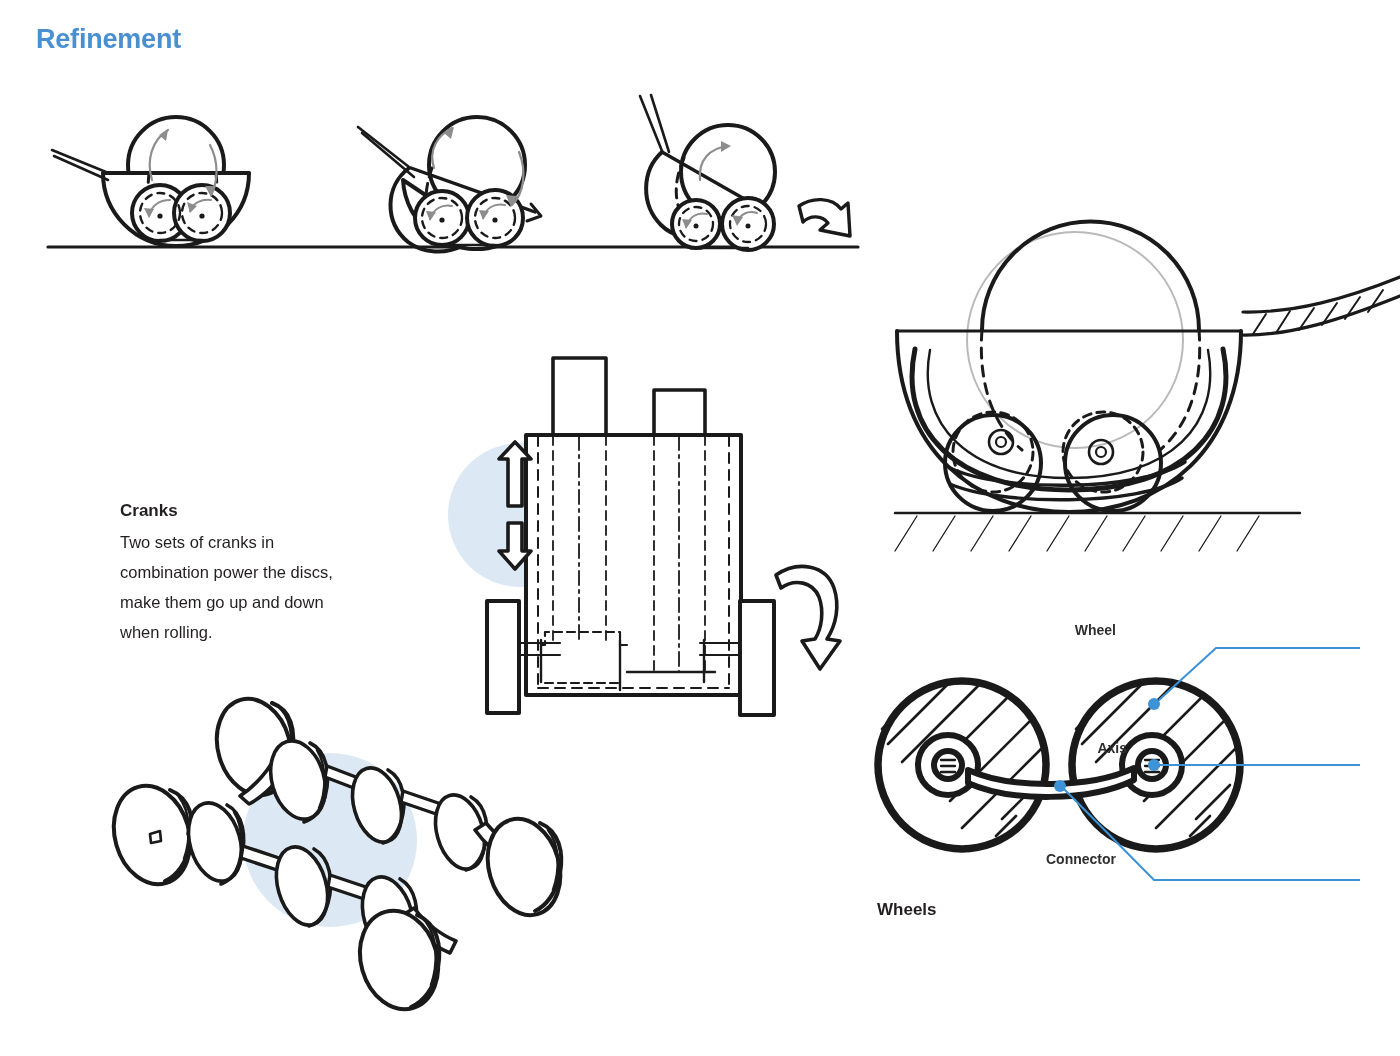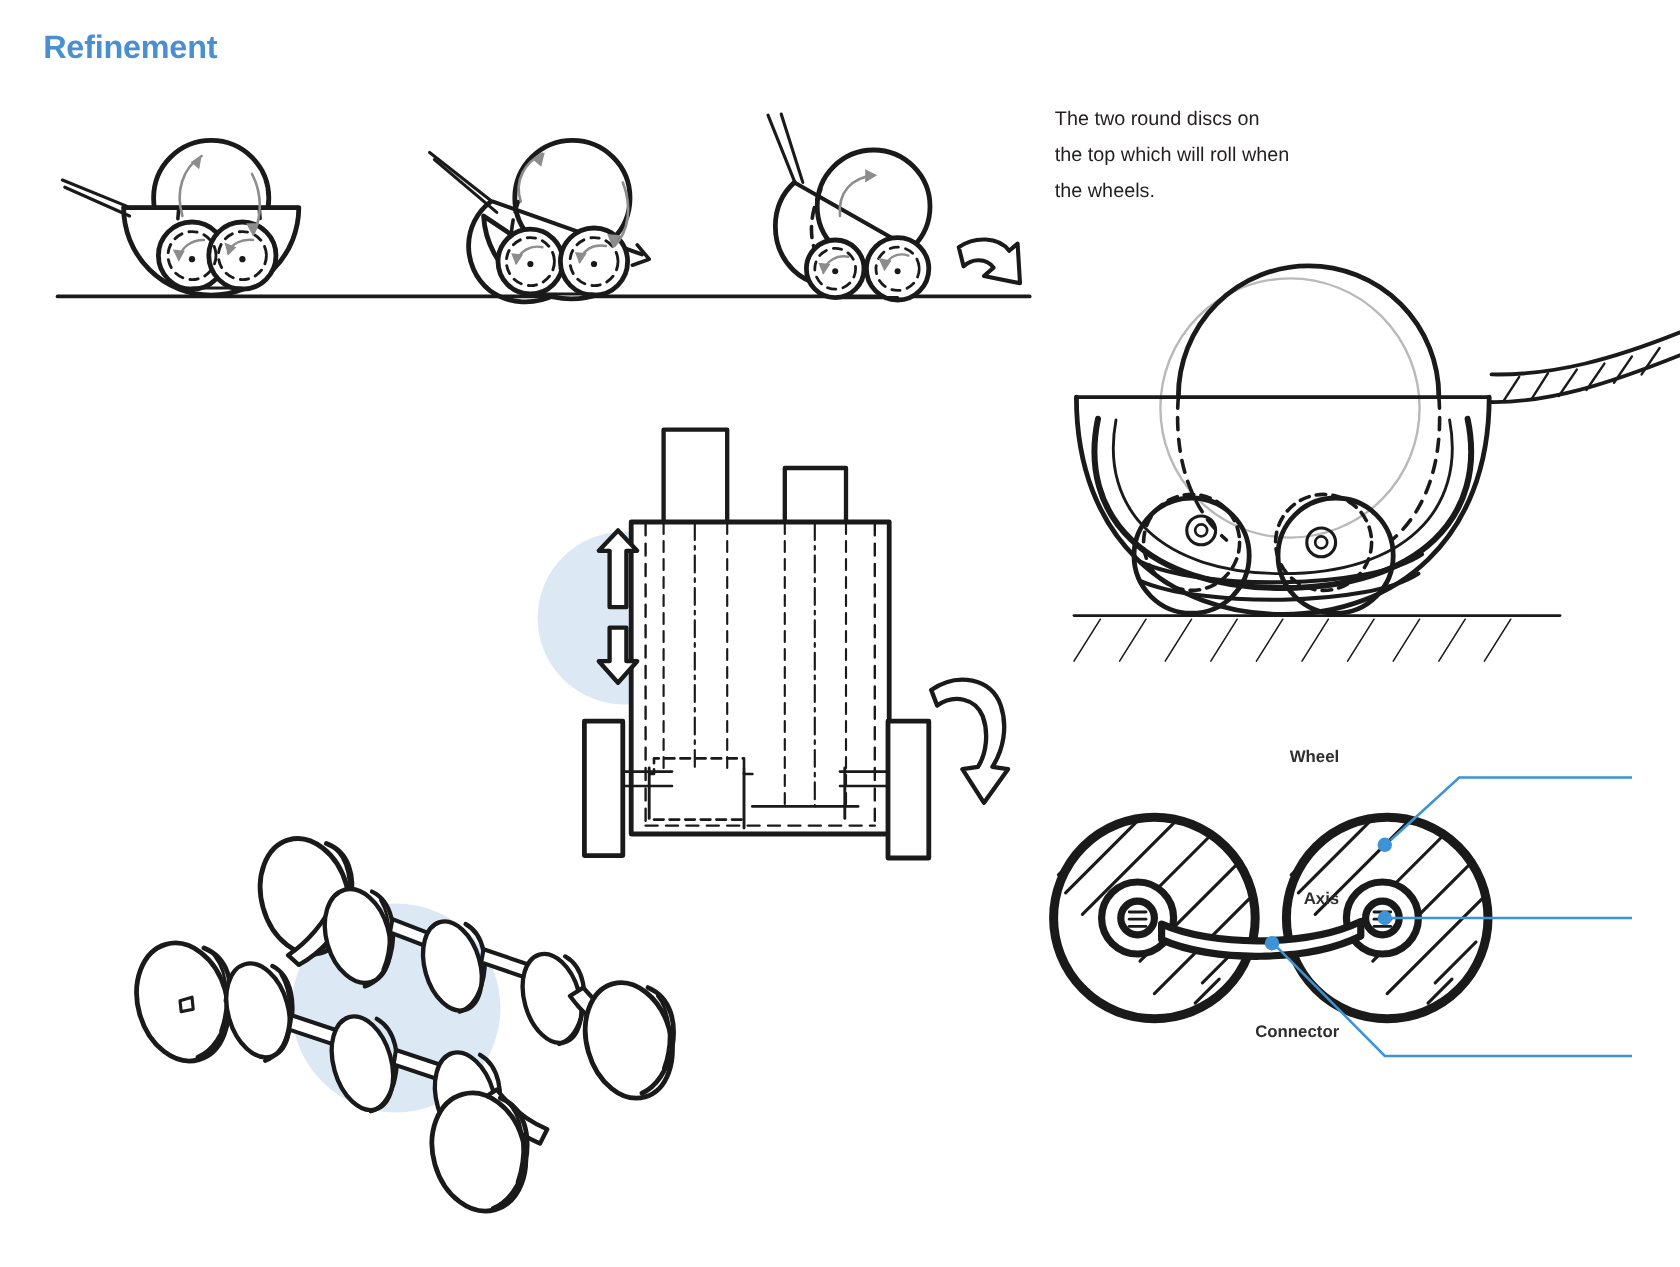--- a/index.html
+++ b/index.html
@@ -60,21 +60,21 @@
   
   .callout-label {
     position: absolute;
     font-size: 14px;
     font-weight: bold;
     color: #2e2e2e;
     text-align: right;
     white-space: nowrap;
   }
   #label-wheel { right: 40px; top: 622px; }
-  #label-axis { right: 40px; top: 740px; }
+  #label-axis { right: 29px; top: 740px; }
   #label-connector { right: 40px; top: 851px; }
 
   
   svg.layer {
     position: absolute;
     left: 0; top: 0;
     width: 1400px;
     height: 1056px;
     pointer-events: none;
   }
@@ -413,27 +413,30 @@
       <circle class="lead-dot" r="6" cx="1154" cy="704"></circle>
 
       <path class="lead" d="M1360 765 L1156 765"></path>
       <circle class="lead-dot" r="6" cx="1154" cy="765"></circle>
 
       <path class="lead" d="M1360 880 L1154 880 L1064 789"></path>
       <circle class="lead-dot" r="6" cx="1060" cy="786"></circle>
     </g>
   </svg>
 
-  <div class="textblock" id="note-discs">
-    <p>The two round discs on
-the top which will roll when
-the wheels.</p>
+
+  <div class="textblock" id="note-cranks">
+    <span class="heading">Cranks</span>
+    <p>Two sets of cranks in
+combination power the discs,
+make them go up and down
+when rolling.</p>
   </div>
 
-
   <div class="textblock" id="note-wheels">
+    <span class="heading">Wheels</span>
   </div>
 
   <div class="callout-label" id="label-wheel">Wheel</div>
   <div class="callout-label" id="label-axis">Axis</div>
   <div class="callout-label" id="label-connector">Connector</div>
 
 </div>
 
 </body></html>

